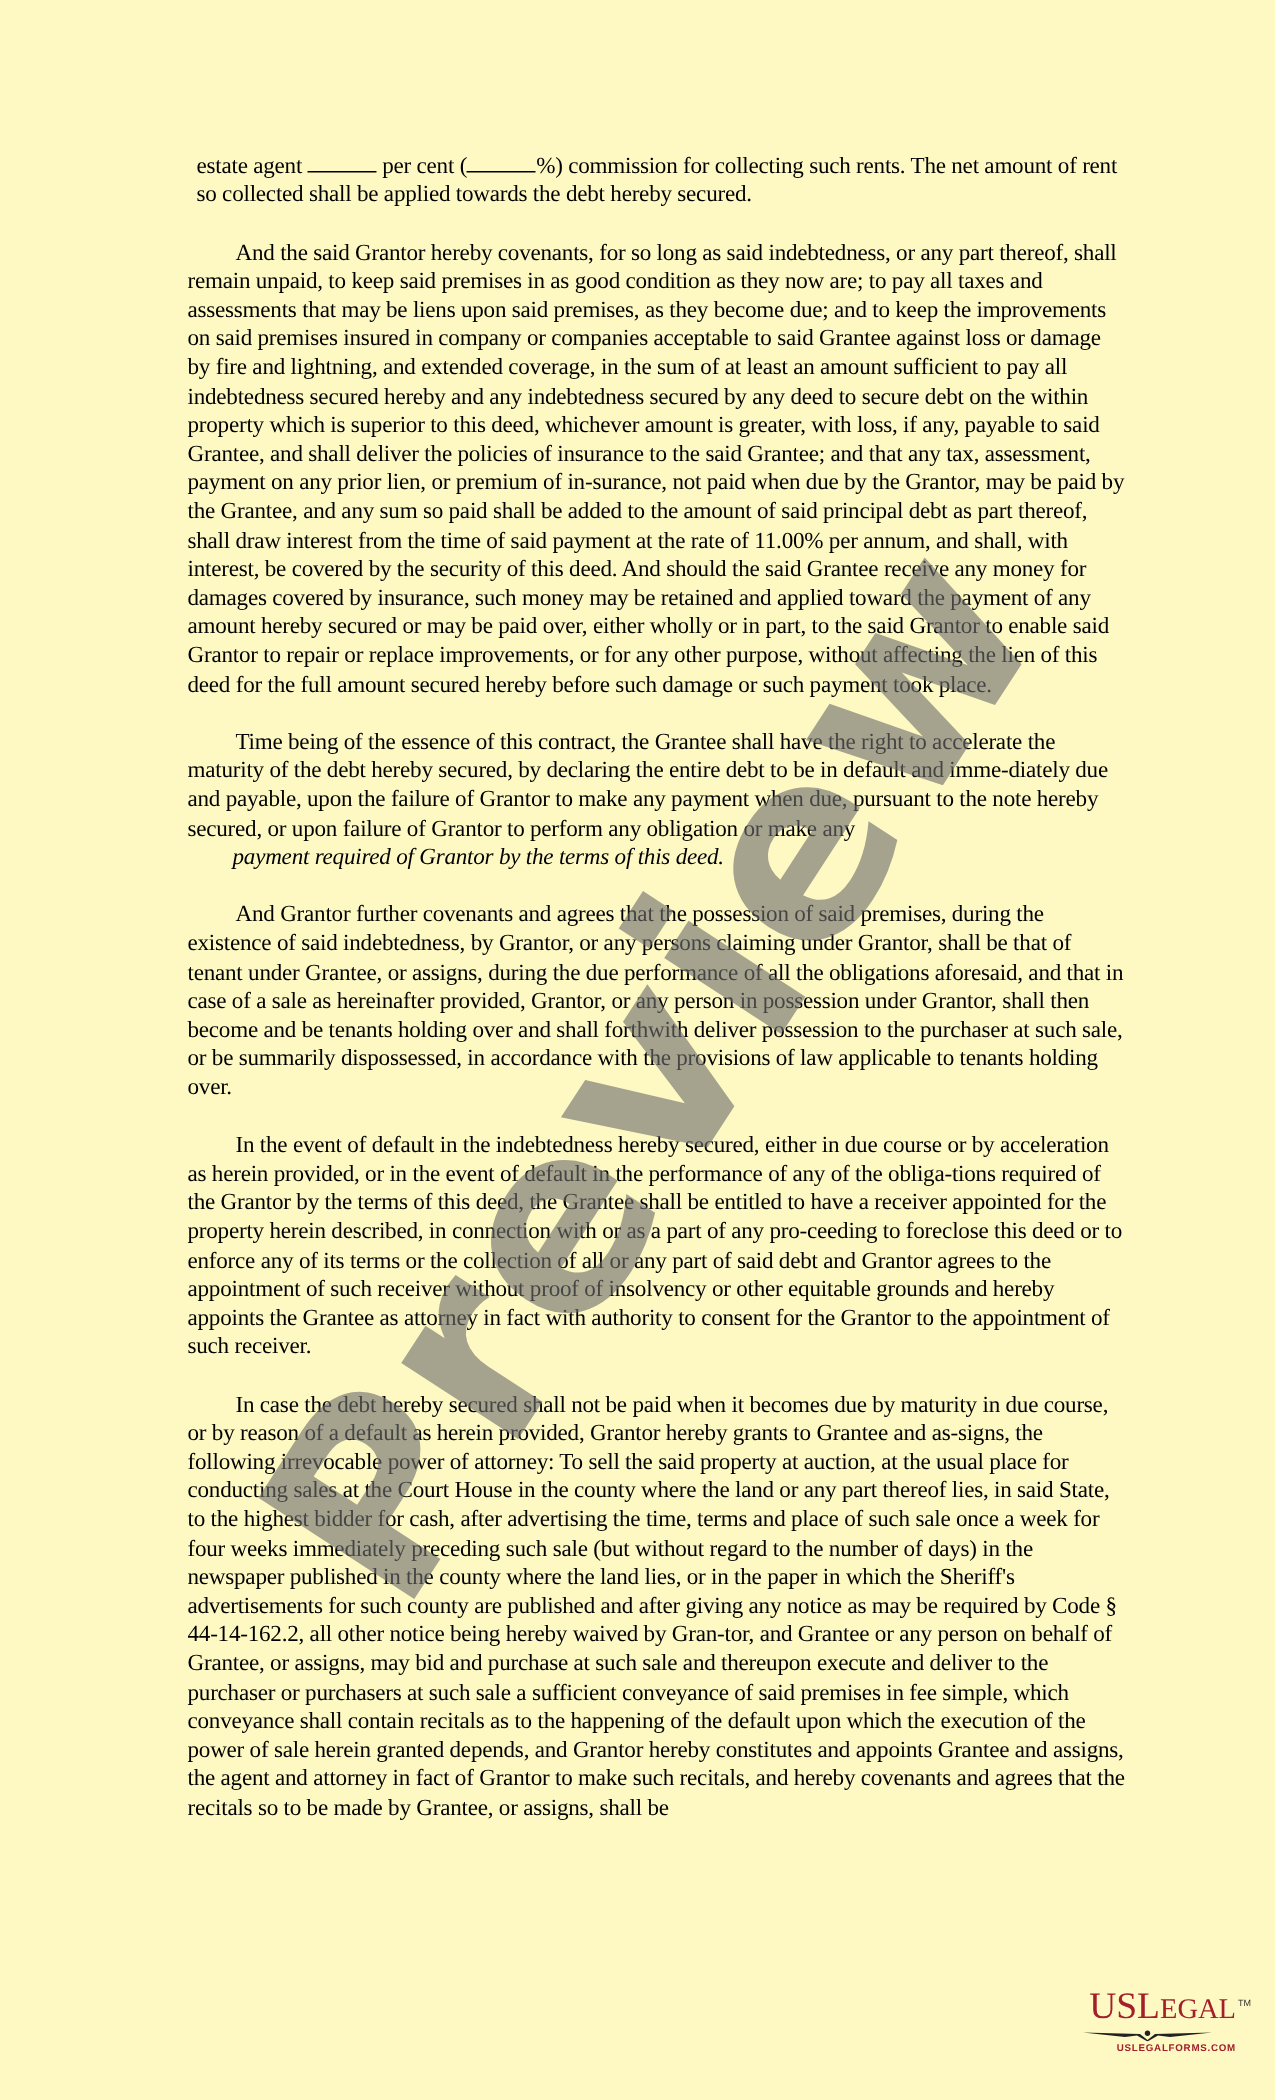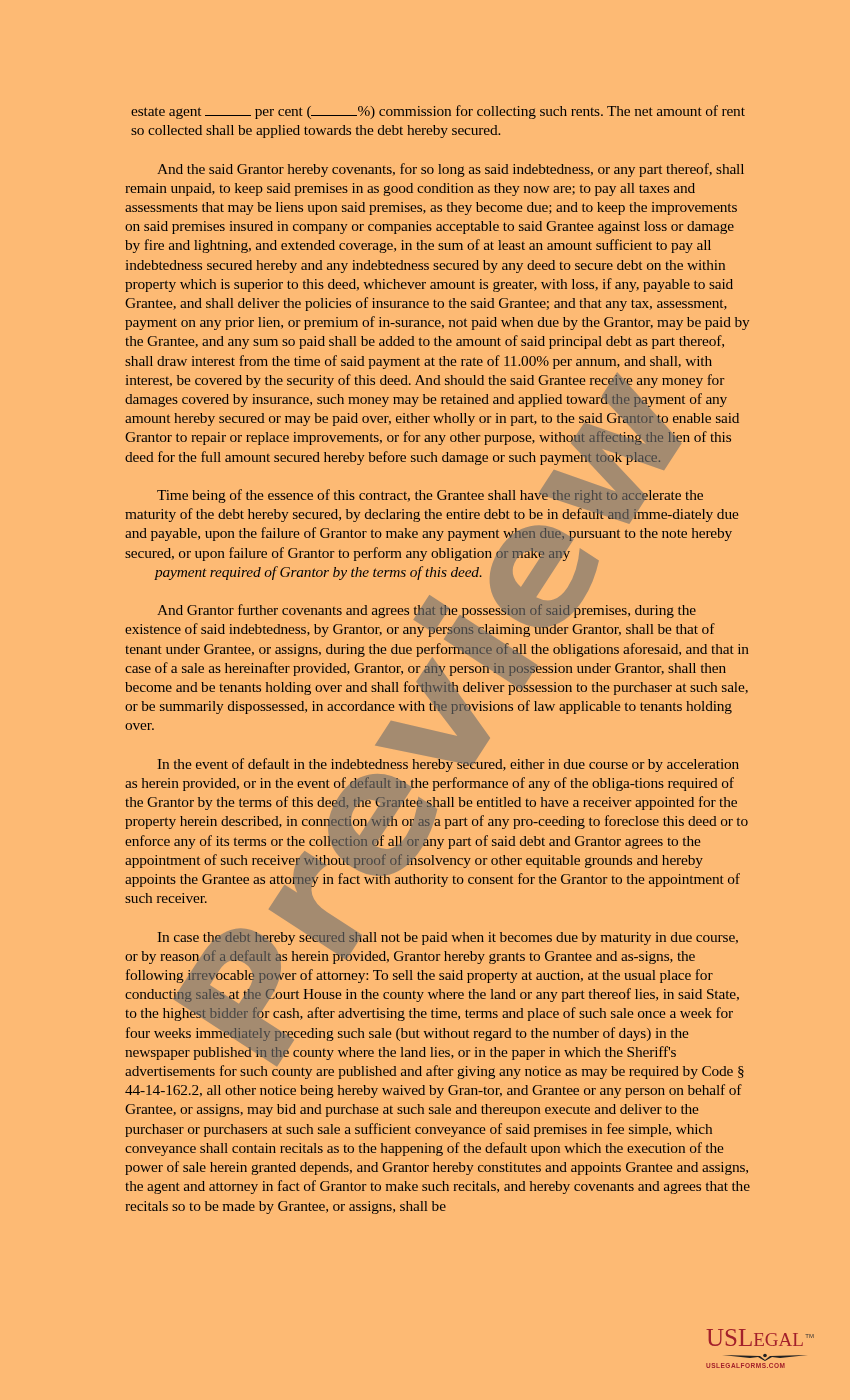--- a/index.html
+++ b/index.html
@@ -13,21 +13,21 @@
       position: relative;
       overflow: hidden;
       font-family: "Liberation Serif", "DejaVu Serif", serif;
       color: #000000;
     }
     .page {
       position: absolute;
       left: 0; top: 0;
       width: 850px;
       height: 1400px;
-      background: #fdba74;
+      background: #fef9c3;
     }
     .doc-body {
       position: absolute;
       left: 125px;
       top: 101px;
       width: 626px;
       font-size: 15.4px;
       line-height: 19.2px;
       letter-spacing: -0.15px;
     }
@@ -64,21 +64,21 @@
       white-space: nowrap;
       pointer-events: none;
       user-select: none;
     }
     .logo {
       position: absolute;
       left: 706px;
       top: 1326px;
       width: 118px;
       height: 44px;
-      text-align: left;
+      text-align: right;
     }
     .logo-word {
       font-family: "Liberation Serif", "DejaVu Serif", serif;
       font-size: 25px;
       line-height: 24px;
       color: #a3202b;
       letter-spacing: 0px;
       position: relative;
       display: inline-block;
     }

